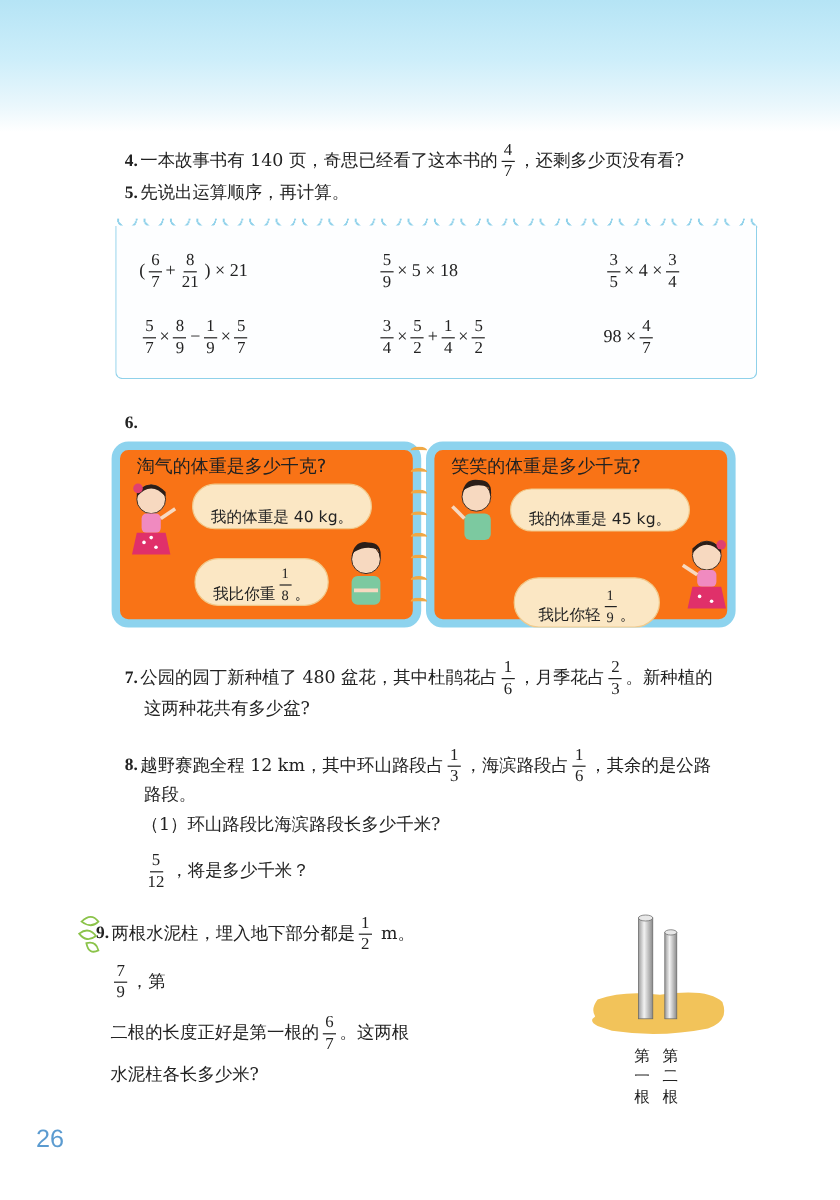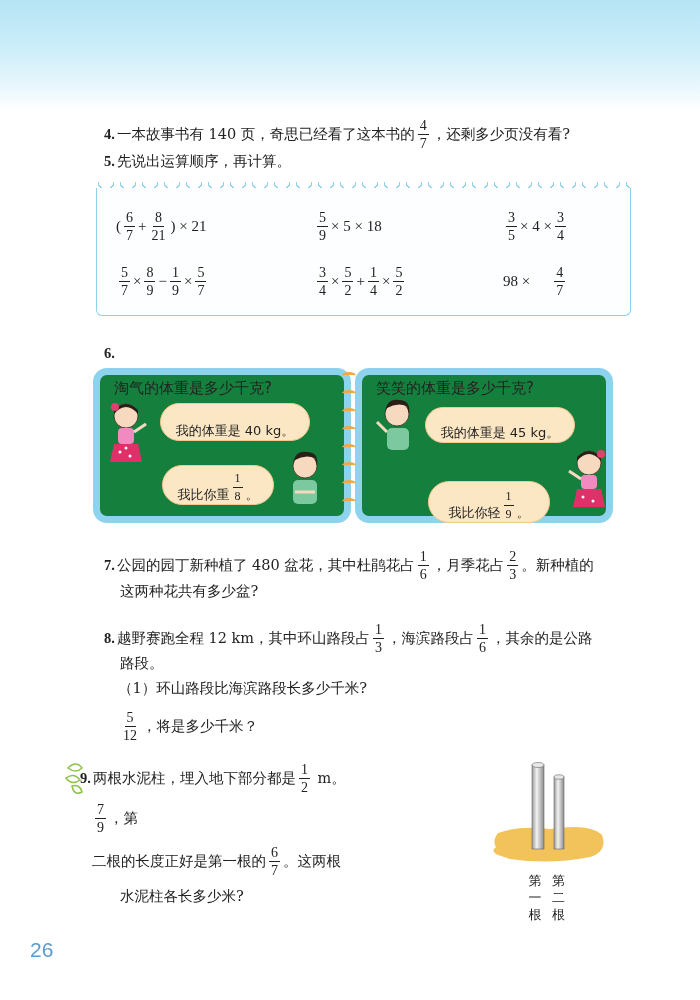--- a/index.html
+++ b/index.html
@@ -15,21 +15,21 @@
   .frac .d { padding: 1px 2px 0; }
   .math { font-family: "Liberation Serif", serif; font-size: 15px; }
   
   .box5 { position: absolute; left: 96px; top: 188px; width: 535px; height: 128px;
           border: 1.5px solid #8fd1ea; border-top: none; border-radius: 0 0 6px 6px; background: #fdfeff; }
   .scallop { position: absolute; left: 96px; top: 182px; width: 535px; height: 12px;
              background: radial-gradient(circle at 10px 0px, transparent 7px, #8fd1ea 7px, #8fd1ea 8.5px, transparent 8.5px) repeat-x;
              background-size: 22px 12px; }
   .expr { position: absolute; white-space: nowrap; display: flex; align-items: center; }
   
-  .panel { position: absolute; top: 368px; width: 258px; height: 155px; border: 7px solid #8dd3ee; border-radius: 14px; background: #15803d; }
+  .panel { position: absolute; top: 368px; width: 258px; height: 155px; border: 7px solid #8dd3ee; border-radius: 14px; background: #f97316; }
   .panel-title { position: absolute; left: 14px; top: 4px; font-size: 15px; font-family: "DejaVu Sans", sans-serif; }
   .spine { position: absolute; left: 340px; top: 372px; width: 18px; height: 150px; }
   .ring { width: 14px; height: 7px; border-top: 3px solid #f0a845; border-radius: 50% 50% 0 0; margin: 0 auto 11px; }
   .bubble { position: absolute; background: #fbe7c4; border: 1.5px solid #f1c98a; border-radius: 22px; 
             display: flex; align-items: flex-end; justify-content: center; font-family: "DejaVu Sans", sans-serif; font-size: 13px; white-space: nowrap; }
   .kid { position: absolute; }
   .page-no { position: absolute; left: 30px; top: 938px; font-family: "Liberation Sans", sans-serif; font-size: 21px; color: #5b9bd0; }
   .leaf { position: absolute; left: 62px; top: 760px; width: 30px; height: 40px; }
   .fig { position: absolute; left: 490px; top: 755px; width: 130px; height: 175px; }
 </style>
@@ -118,21 +118,21 @@
   <span class="frac">
       <span class="n">1</span>
       <span class="d">4</span>
     </span>
   <span>×</span>
   <span class="frac">
       <span class="n">5</span>
       <span class="d">2</span>
     </span>
 </div>
-<div class="expr math" style="left:503px; top:265px;gap:21px;">
+<div class="expr math" style="left:503px; top:265px;">
   <span>98 ×</span>
   <span class="frac">
       <span class="n">4</span>
       <span class="d">7</span>
     </span>
 </div>
 
 <div class="line" style="top:342px;">
   <span class="num">6.</span>
 </div>
@@ -262,21 +262,21 @@
       <span class="n">7</span>
       <span class="d">9</span>
     </span><span>，第</span>
 </div>
 <div class="line" style="left:92px; top:845px;">
   <span>二根的长度正好是第一根的</span><span class="frac">
       <span class="n">6</span>
       <span class="d">7</span>
     </span><span>。这两根</span>
 </div>
-<div class="line" style="left:92px; top:885px;margin-left:28px;">
+<div class="line" style="left:92px; top:885px;">
   <span>水泥柱各长多少米?</span>
 </div>
 
 <svg class="fig" viewBox="0 0 130 175">
   <path d="M8 78 Q30 70 60 74 Q100 68 112 80 Q118 96 100 102 Q60 110 20 104 L8 100 Q0 96 6 92 Q2 86 8 78 Z" fill="#f2c35a"></path>
   <defs>
     <linearGradient id="pg" x1="0" x2="1">
         <stop offset="0" stop-color="#9a9a9a"></stop>
         <stop offset="0.4" stop-color="#f2f2f2"></stop>
         <stop offset="1" stop-color="#8a8a8a"></stop>

